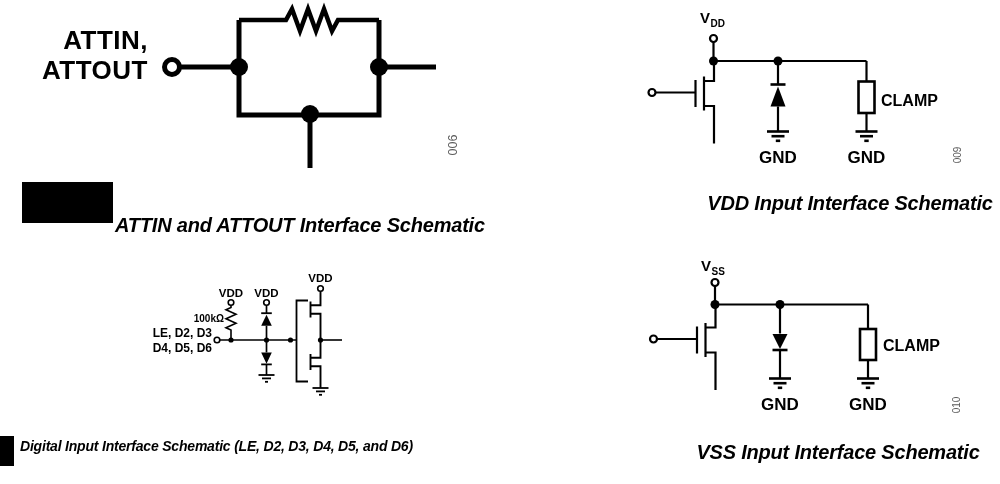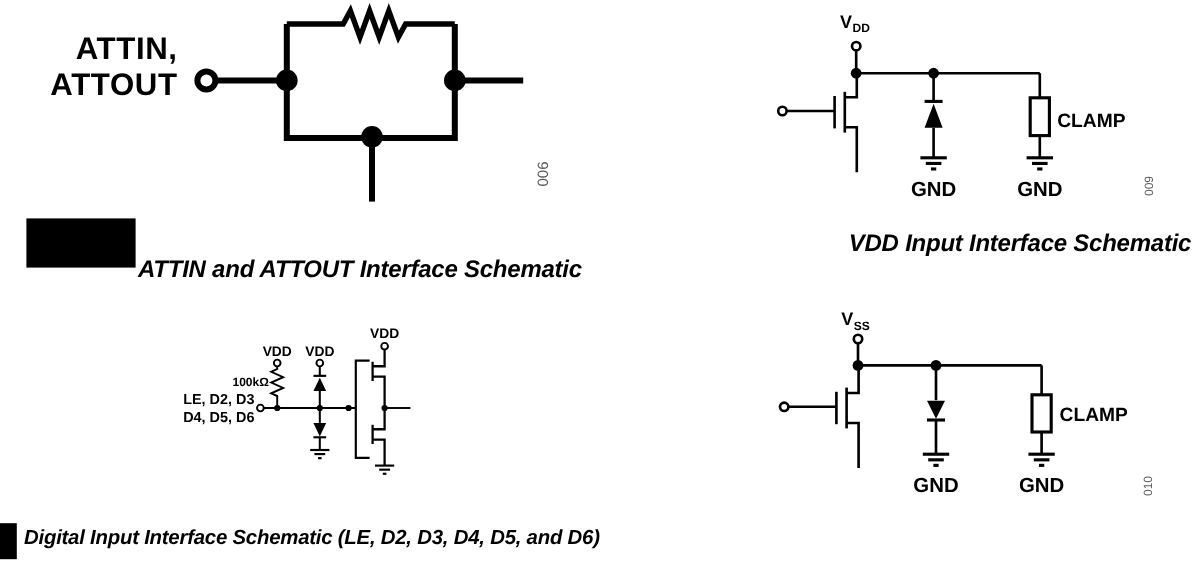--- a/index.html
+++ b/index.html
@@ -19,21 +19,21 @@
   .fig006{font-size:12.5px;}
   .fig-sm{font-size:10px;}
   .caption{position:absolute;color:#000;font-weight:bold;font-style:italic;
            font-size:20px;letter-spacing:-0.2px;white-space:nowrap;}
   .cap-right{text-align:center;}
   .redact{position:absolute;background:#000;}
   .redact1{left:22px;top:182px;width:91px;height:41px;}
   .redact2{left:0px;top:436px;width:14px;height:30px;}
   .cap-attin{left:115px;top:196px;margin-top:18px;}
   .cap-vdd{left:700px;top:192px;width:300px;}
-  .cap-digital{left:20px;top:438px;font-size:17px;}
+  .cap-digital{left:20px;top:438px;font-size:14px;}
   .cap-vss{left:688px;top:441px;width:300px;}
 </style>
 </head>
 <body>
 
 <div class="page">
 
 <svg width="1000" height="484" viewBox="0 0 1000 484">
 
   <g stroke="#000" fill="none">
@@ -197,14 +197,15 @@
 </svg>
 
 <div class="redact redact1"></div>
 <div class="caption cap-attin">ATTIN and ATTOUT Interface Schematic</div>
 
 <div class="caption cap-vdd cap-right">VDD Input Interface Schematic</div>
 
 <div class="redact redact2"></div>
 <div class="caption cap-digital">Digital Input Interface Schematic (LE, D2, D3, D4, D5, and D6)</div>
 
+<div class="caption cap-vss cap-right">VSS Input Interface Schematic</div>
 
 </div>
 
 </body></html>

